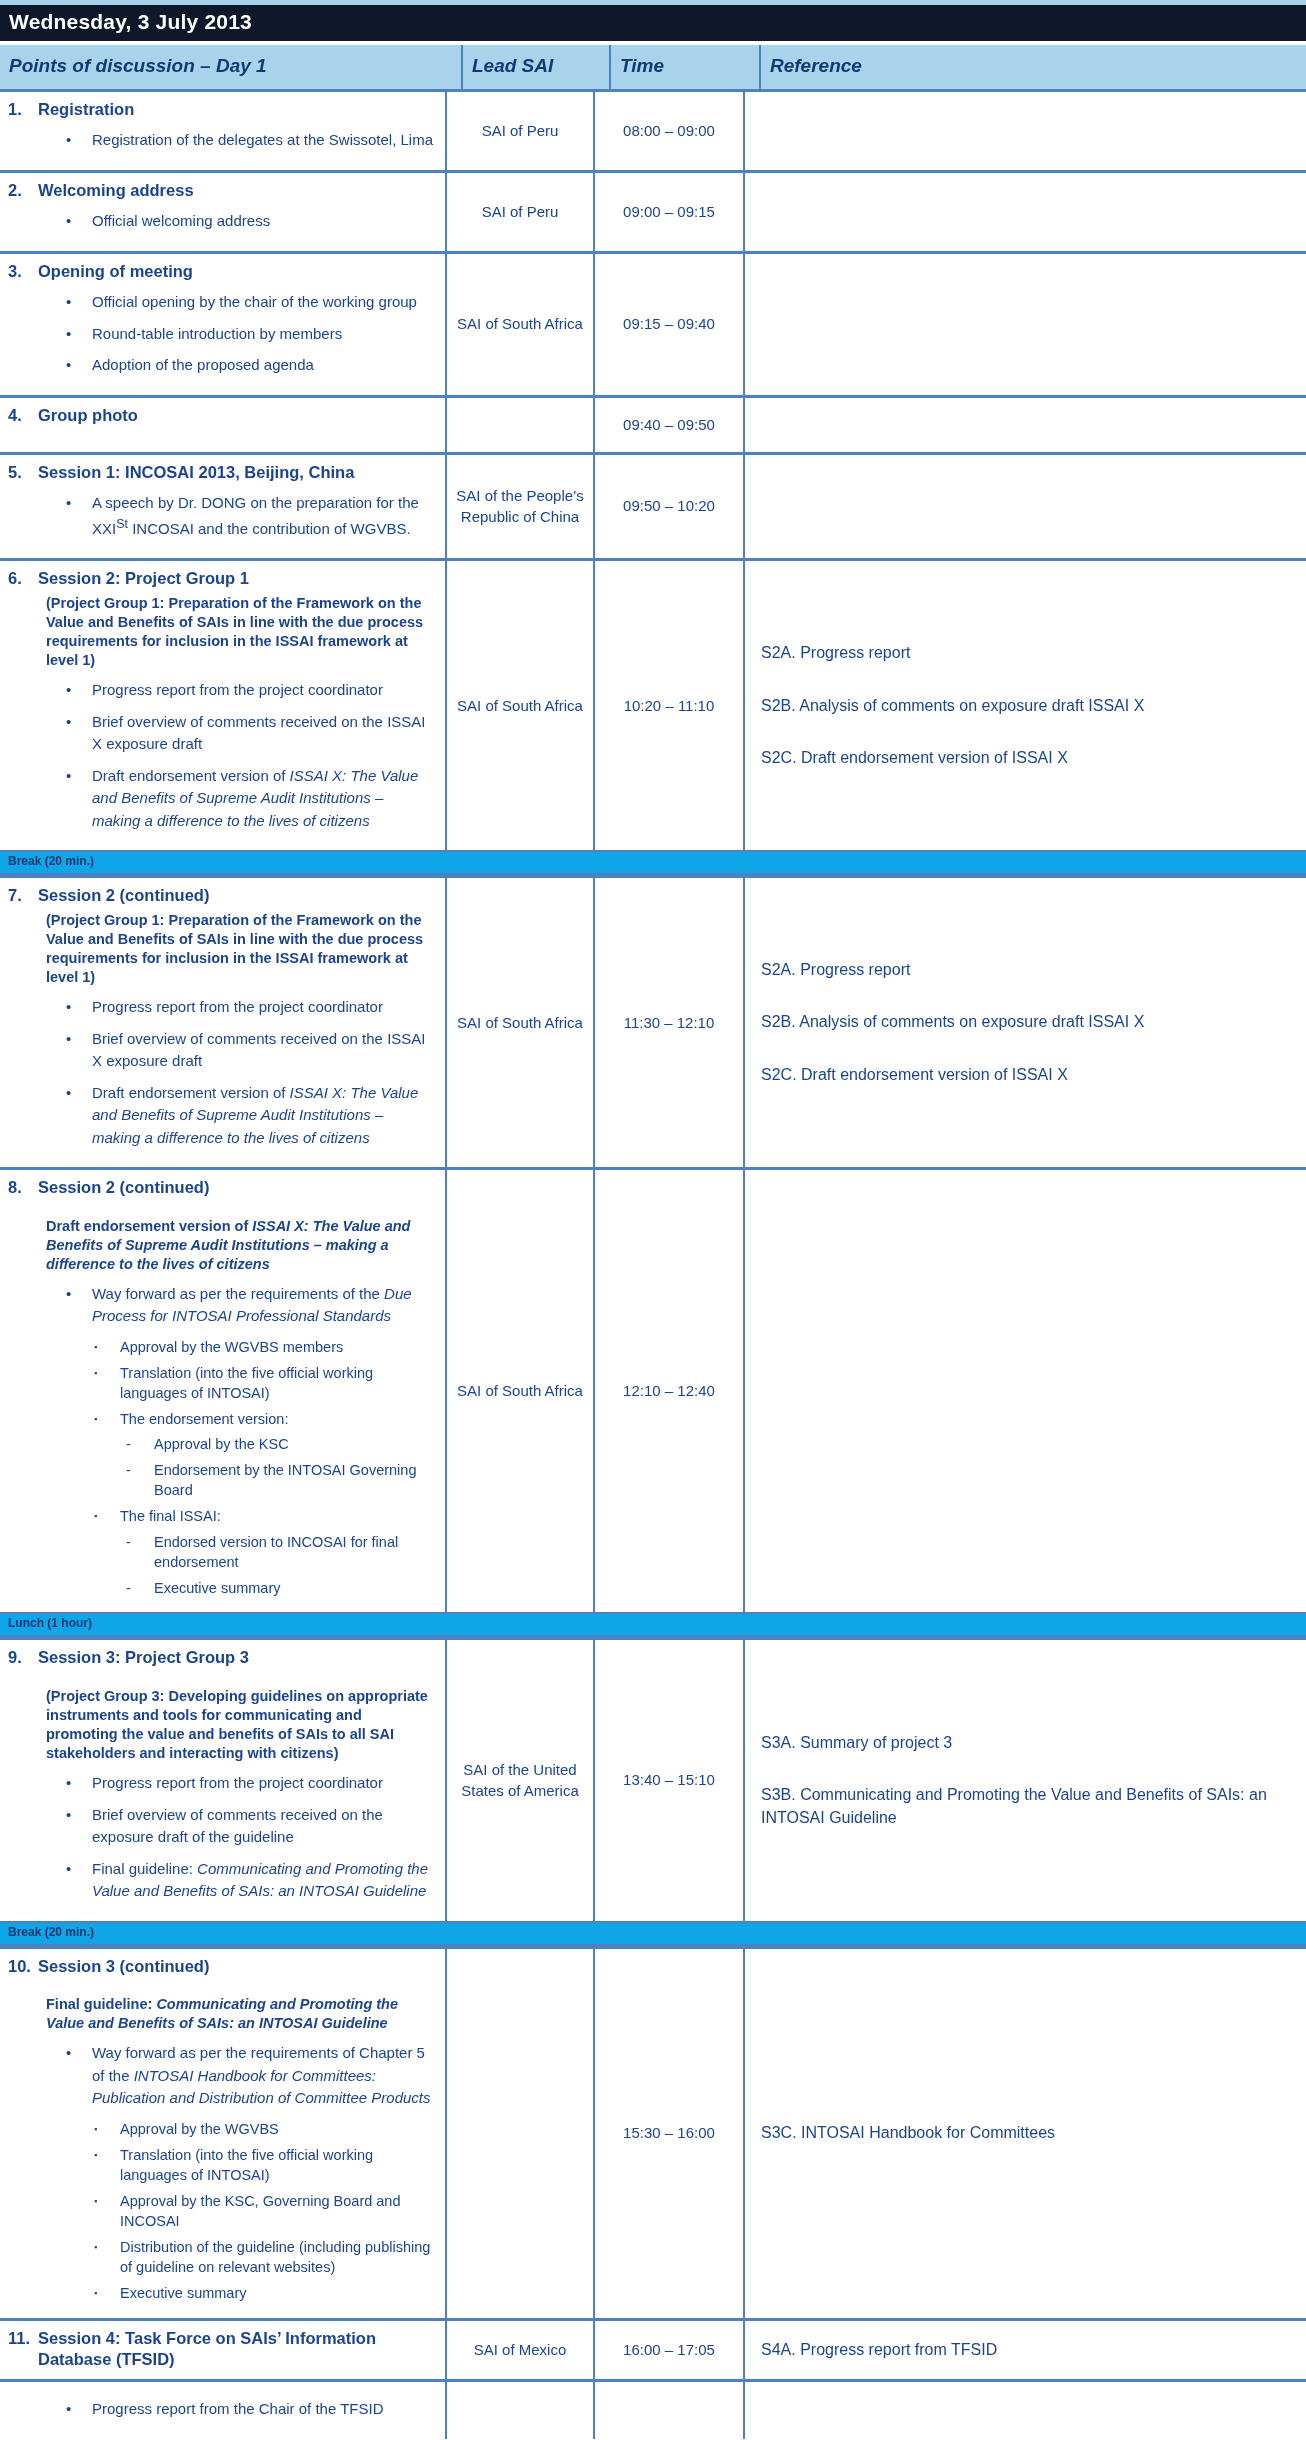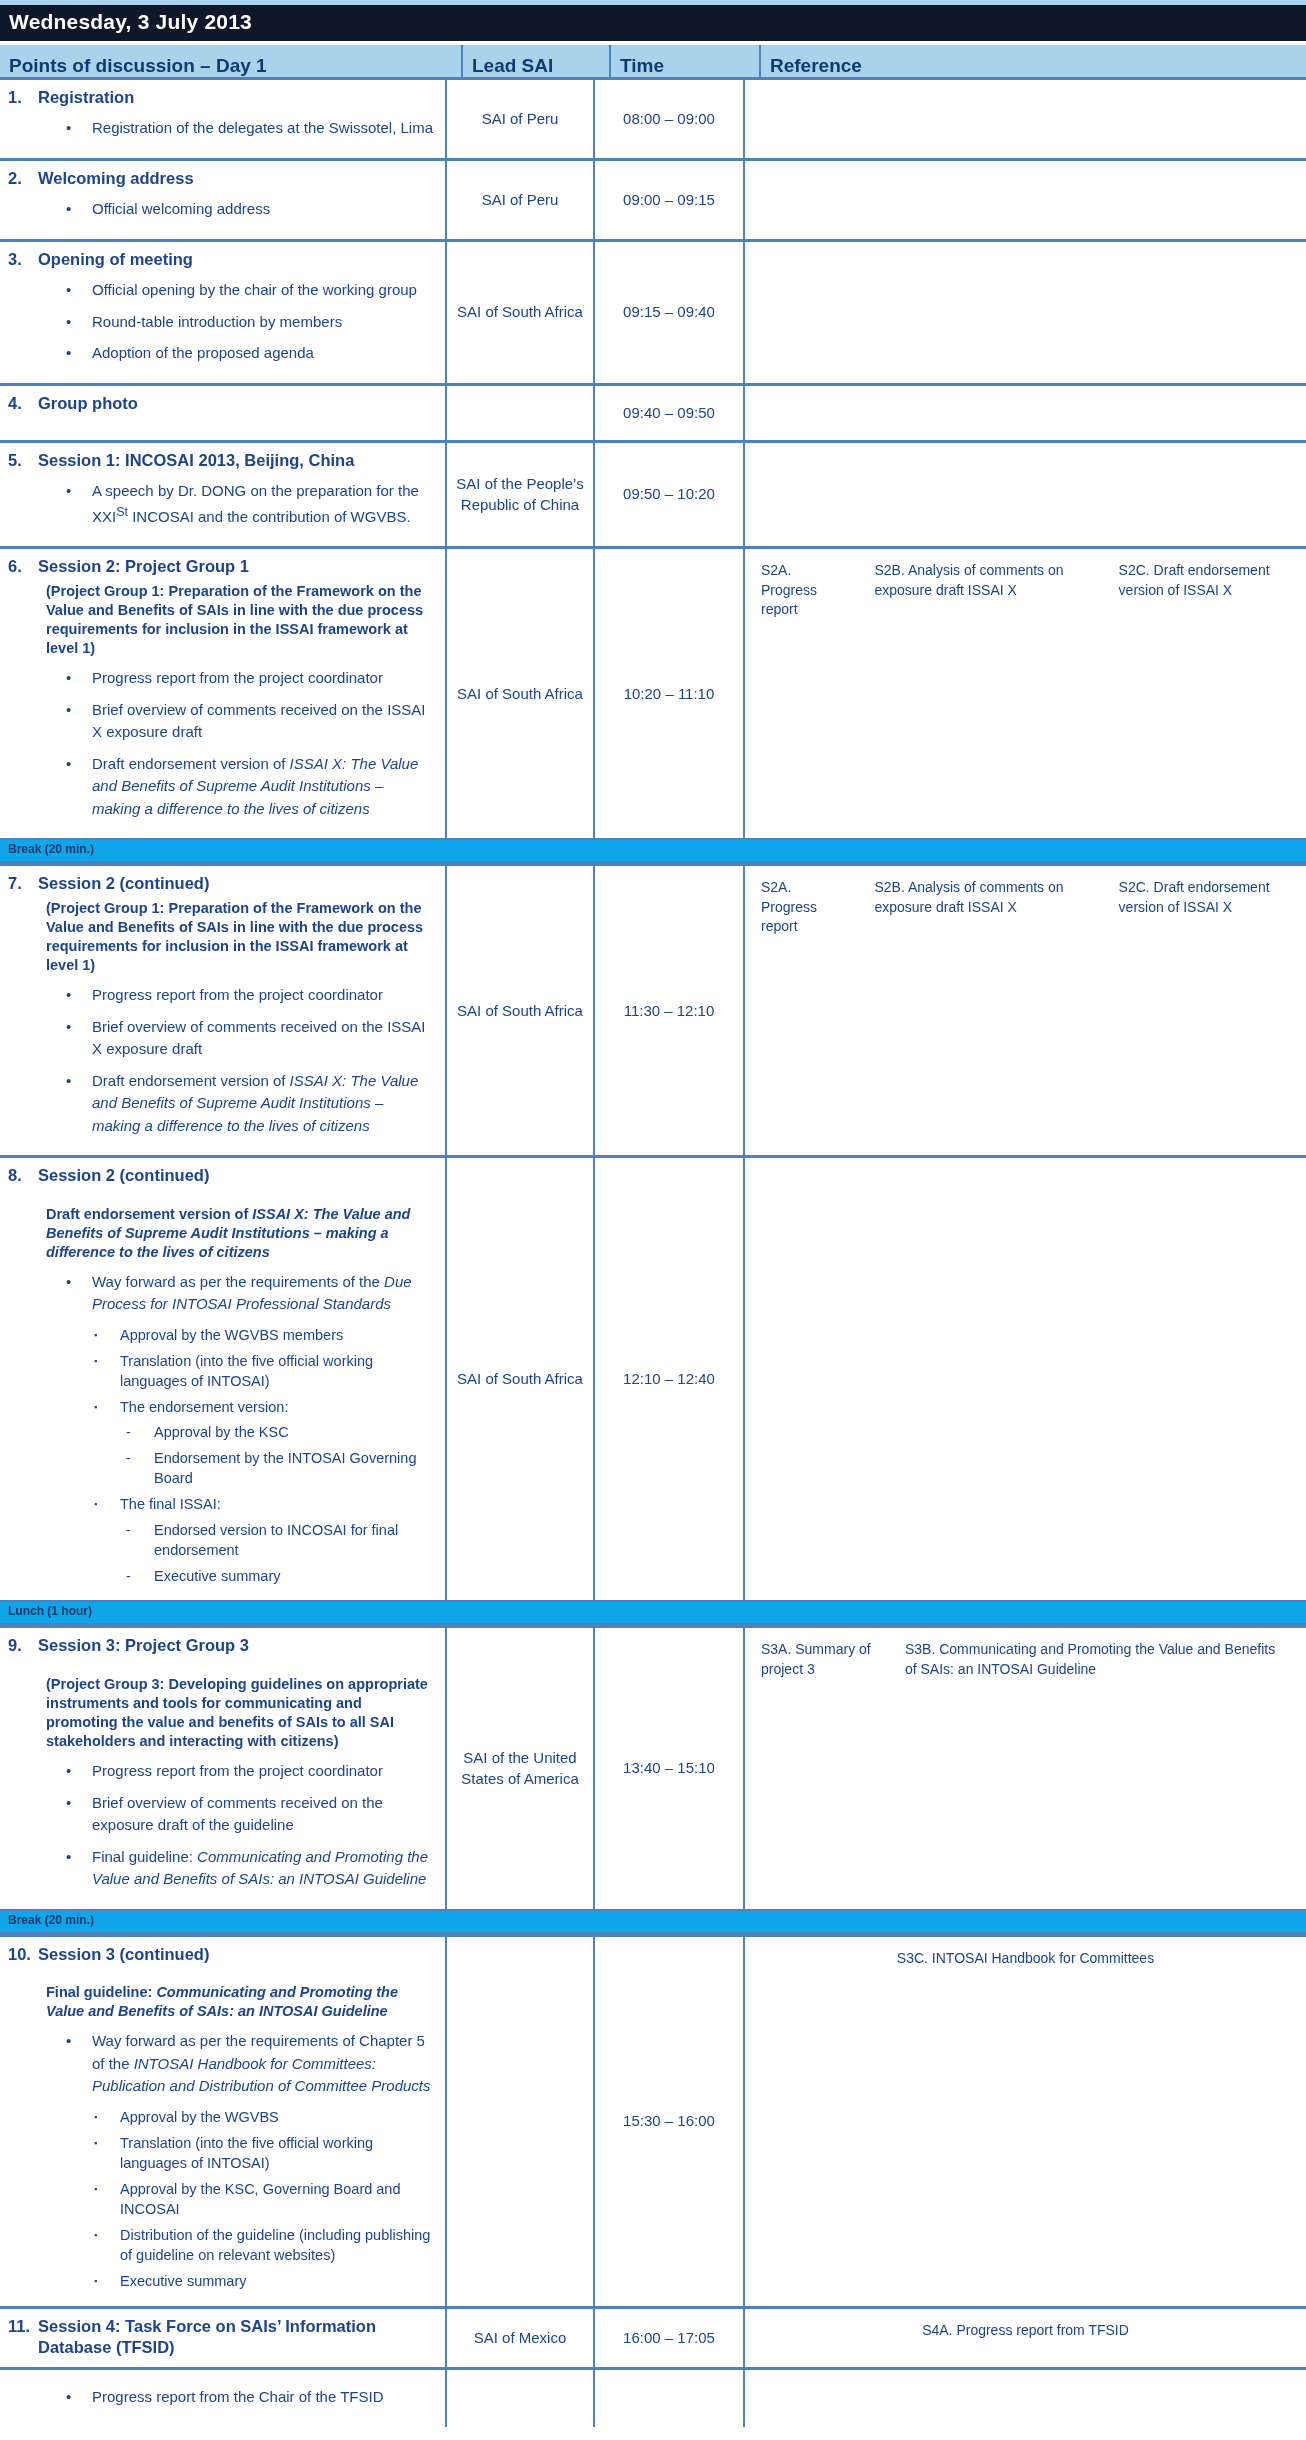--- a/index.html
+++ b/index.html
@@ -12,34 +12,34 @@
     padding:5px 9px 7px 9px; letter-spacing:0.2px;
   }
   .title-gap { height:4px; background:#ffffff; }
 
   .grid-row { display:grid; grid-template-columns:445px 148px 150px 1fr; }
 
   .header-row {
     background:#a8d3ea; color:#123a72; font-weight:bold; font-size:19px;
     border-bottom:3px solid #4e81bd;
   }
-  .header-row .hcell { padding:10px 8px 0 9px; }
+  .header-row .hcell { padding:10px 8px 12px 9px;font-style:italic; }
   .header-row .hcell + .hcell { border-left:2px solid #4e81bd;margin-left:16px; }
 
   .row { border-top:3px solid #4e81bd; }
   .row:first-child { border-top:none; }
   .cell { min-height:30px; }
   .cell.points { padding:7px 10px 9px 8px; }
   .cell.lead, .cell.time {
     border-left:2px solid #4e81bd; display:flex; align-items:center; justify-content:center;
     text-align:center; font-size:15px; line-height:1.35; padding:4px 8px;
   }
   .cell.ref {
-    border-left:2px solid #4e81bd; display:flex; flex-direction:row; justify-content:center;
-    gap:30px; font-size:14px; line-height:1.4; padding:12px 16px;
+    border-left:2px solid #4e81bd; display:flex; flex-direction:column; justify-content:center;
+    gap:30px; font-size:16px; line-height:1.4; padding:12px 16px;
   }
 
   .heading { display:flex; font-weight:bold; font-size:16.5px; line-height:1.3; }
   .heading .num { flex:none; width:30px; }
   .heading .htxt { flex:1; }
 
   .blk { display:flex; }
   .blk .mk { flex:none; }
   .blk .txt { flex:1; }
 

